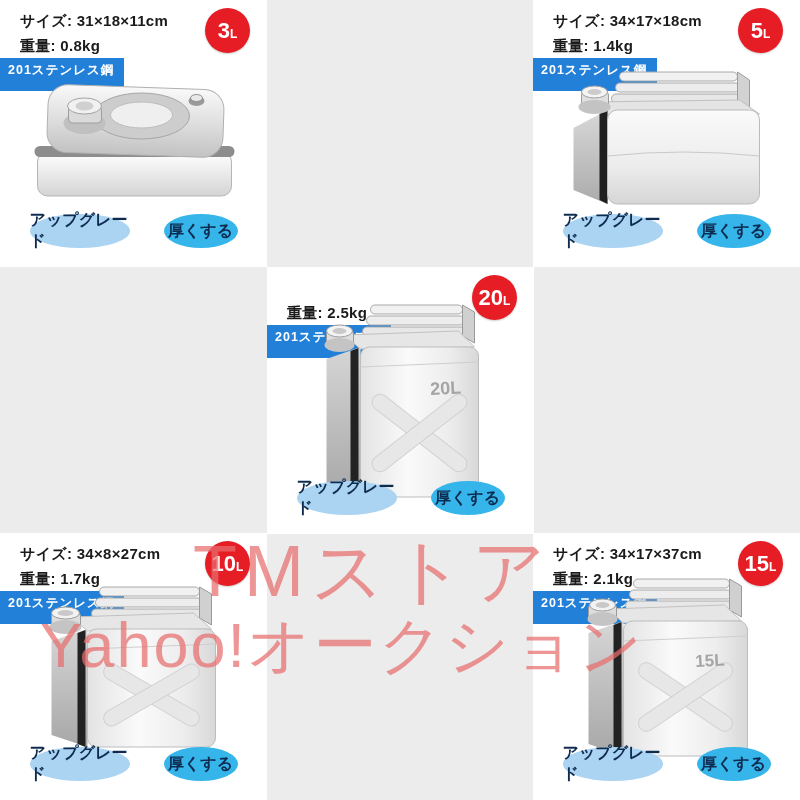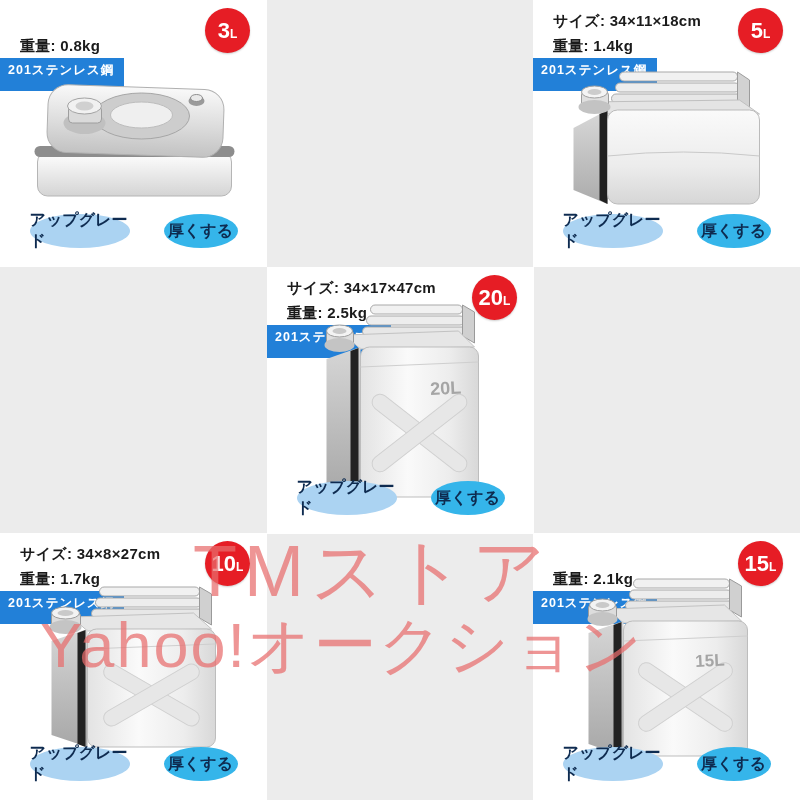--- a/index.html
+++ b/index.html
@@ -31,20 +31,21 @@
              pointer-events:none;font-weight:normal;}
   .wm1{left:193px;top:535px;font-size:72px;letter-spacing:7px;}
   .wm2{left:40px;top:614px;font-size:63px;letter-spacing:2px;}
 </style>
 </head>
 <body>
 
 <div class="stage">
 
   <div class="panel p1">
+    <div class="size-text">サイズ: 31×18×11cm</div>
     <div class="weight-text">重量: 0.8kg</div>
     <div class="material-tag">201ステンレス鋼</div>
     <div class="badge">
       <span class="num">3</span>
         <span class="unit">L</span>
     </div>
     <div class="can">
       <svg width="225" height="130" viewBox="0 0 225 130">
         <defs>
           <linearGradient id="f3a" x1="0" y1="0" x2="0" y2="1">
@@ -70,21 +71,21 @@
         <ellipse cx="175" cy="22" rx="6" ry="3.5" fill="#e9e9e9" stroke="#8e8e8e"></ellipse>
       </svg>
     </div>
     <div class="btn-row">
       <div class="pill light">アップグレード</div>
       <div class="pill cyan">厚くする</div>
     </div>
   </div>
 
   <div class="panel p2">
-    <div class="size-text">サイズ: 34×11×18cm</div>
+    <div class="size-text">サイズ: 34×17×18cm</div>
     <div class="weight-text">重量: 1.4kg</div>
     <div class="material-tag">201ステンレス鋼</div>
     <div class="badge">
       <span class="num">5</span>
         <span class="unit">L</span>
     </div>
     <div class="can">
       <svg width="215" height="150" viewBox="0 0 215 150">
         <defs>
           <linearGradient id="f5a" x1="0" y1="0" x2="0" y2="1">
@@ -112,21 +113,20 @@
         <ellipse cx="35" cy="41" rx="16" ry="7" fill="#c3c3c3"></ellipse>
       </svg>
     </div>
     <div class="btn-row">
       <div class="pill light">アップグレード</div>
       <div class="pill cyan">厚くする</div>
     </div>
   </div>
 
   <div class="panel p3">
-    <div class="size-text">サイズ: 34×17×47cm</div>
     <div class="weight-text">重量: 2.5kg</div>
     <div class="material-tag">201ステンレス鋼</div>
     <div class="badge">
       <span class="num">20</span>
         <span class="unit">L</span>
     </div>
     <div class="can">
       <svg width="185" height="200" viewBox="0 0 185 200">
         <defs>
           <linearGradient id="v20a" x1="0" y1="0" x2="1" y2="0">
@@ -207,20 +207,21 @@
         <ellipse cx="34" cy="44" rx="16" ry="7" fill="#c4c4c4"></ellipse>
       </svg>
     </div>
     <div class="btn-row">
       <div class="pill light">アップグレード</div>
       <div class="pill cyan">厚くする</div>
     </div>
   </div>
 
   <div class="panel p5">
+    <div class="size-text">サイズ: 34×17×37cm</div>
     <div class="weight-text">重量: 2.1kg</div>
     <div class="material-tag">201ステンレス鋼</div>
     <div class="badge">
       <span class="num">15</span>
         <span class="unit">L</span>
     </div>
     <div class="can">
       <svg width="195" height="185" viewBox="0 0 195 185">
         <defs>
           <linearGradient id="v15a" x1="0" y1="0" x2="1" y2="0">

